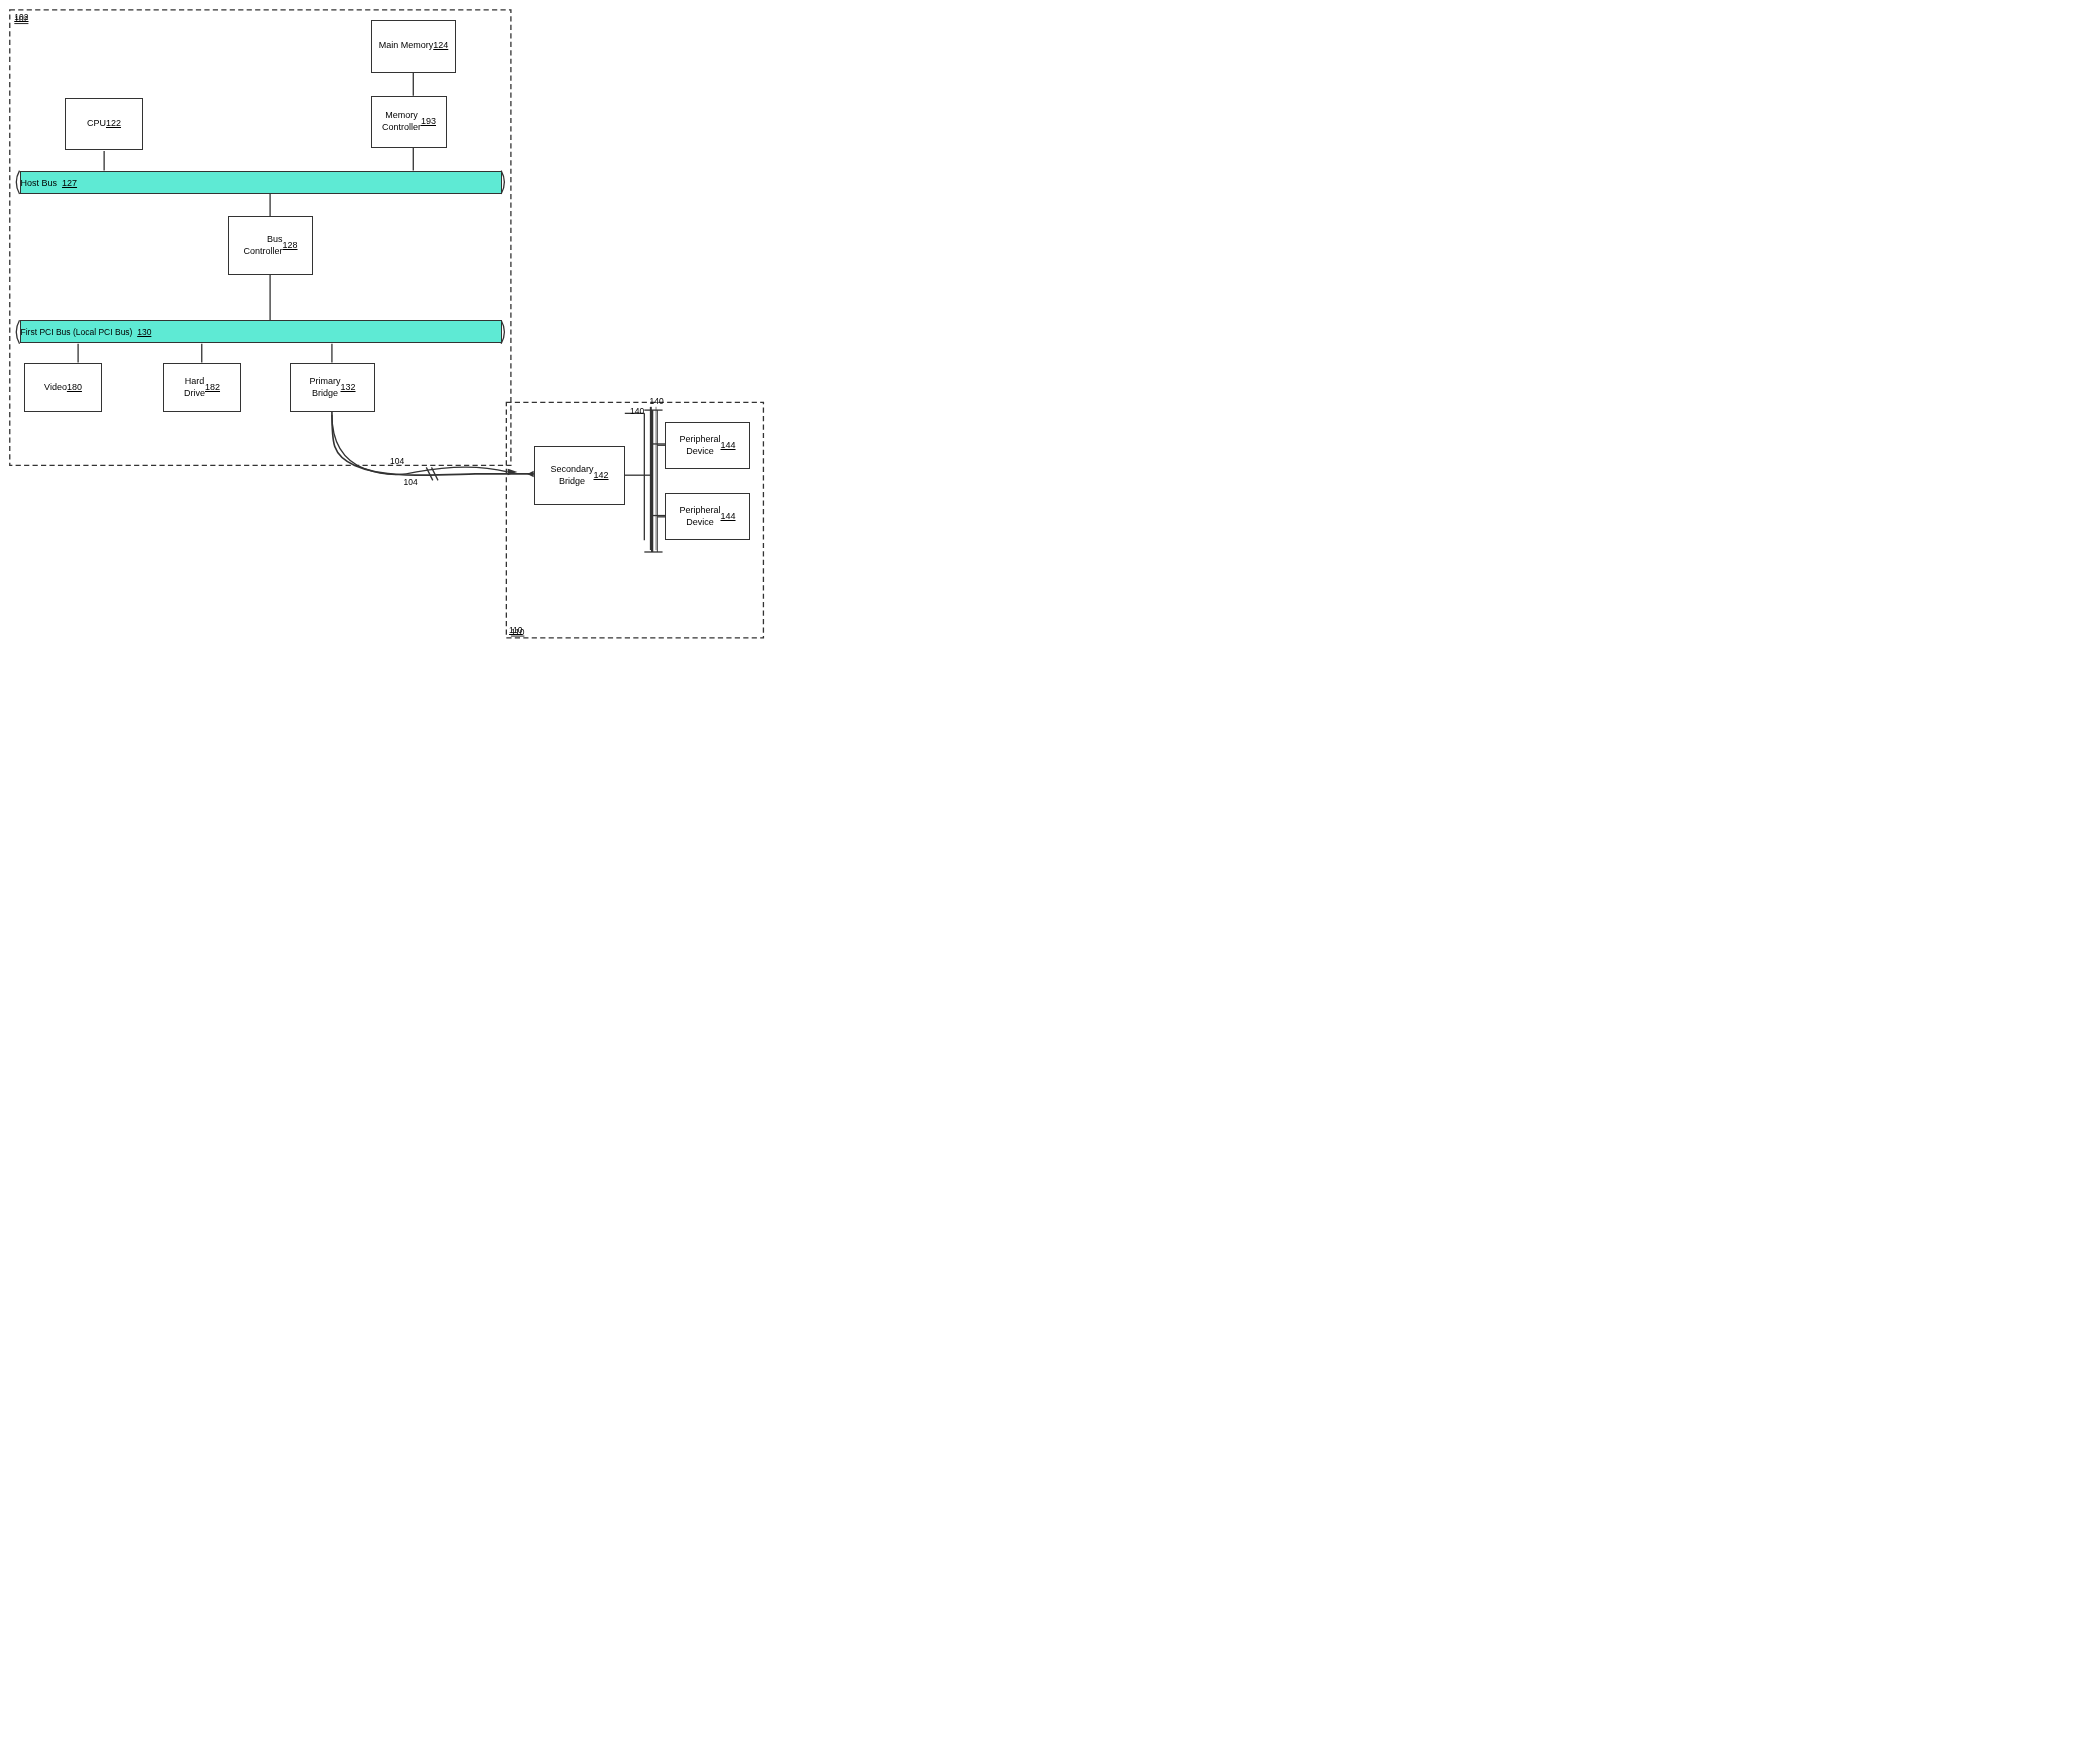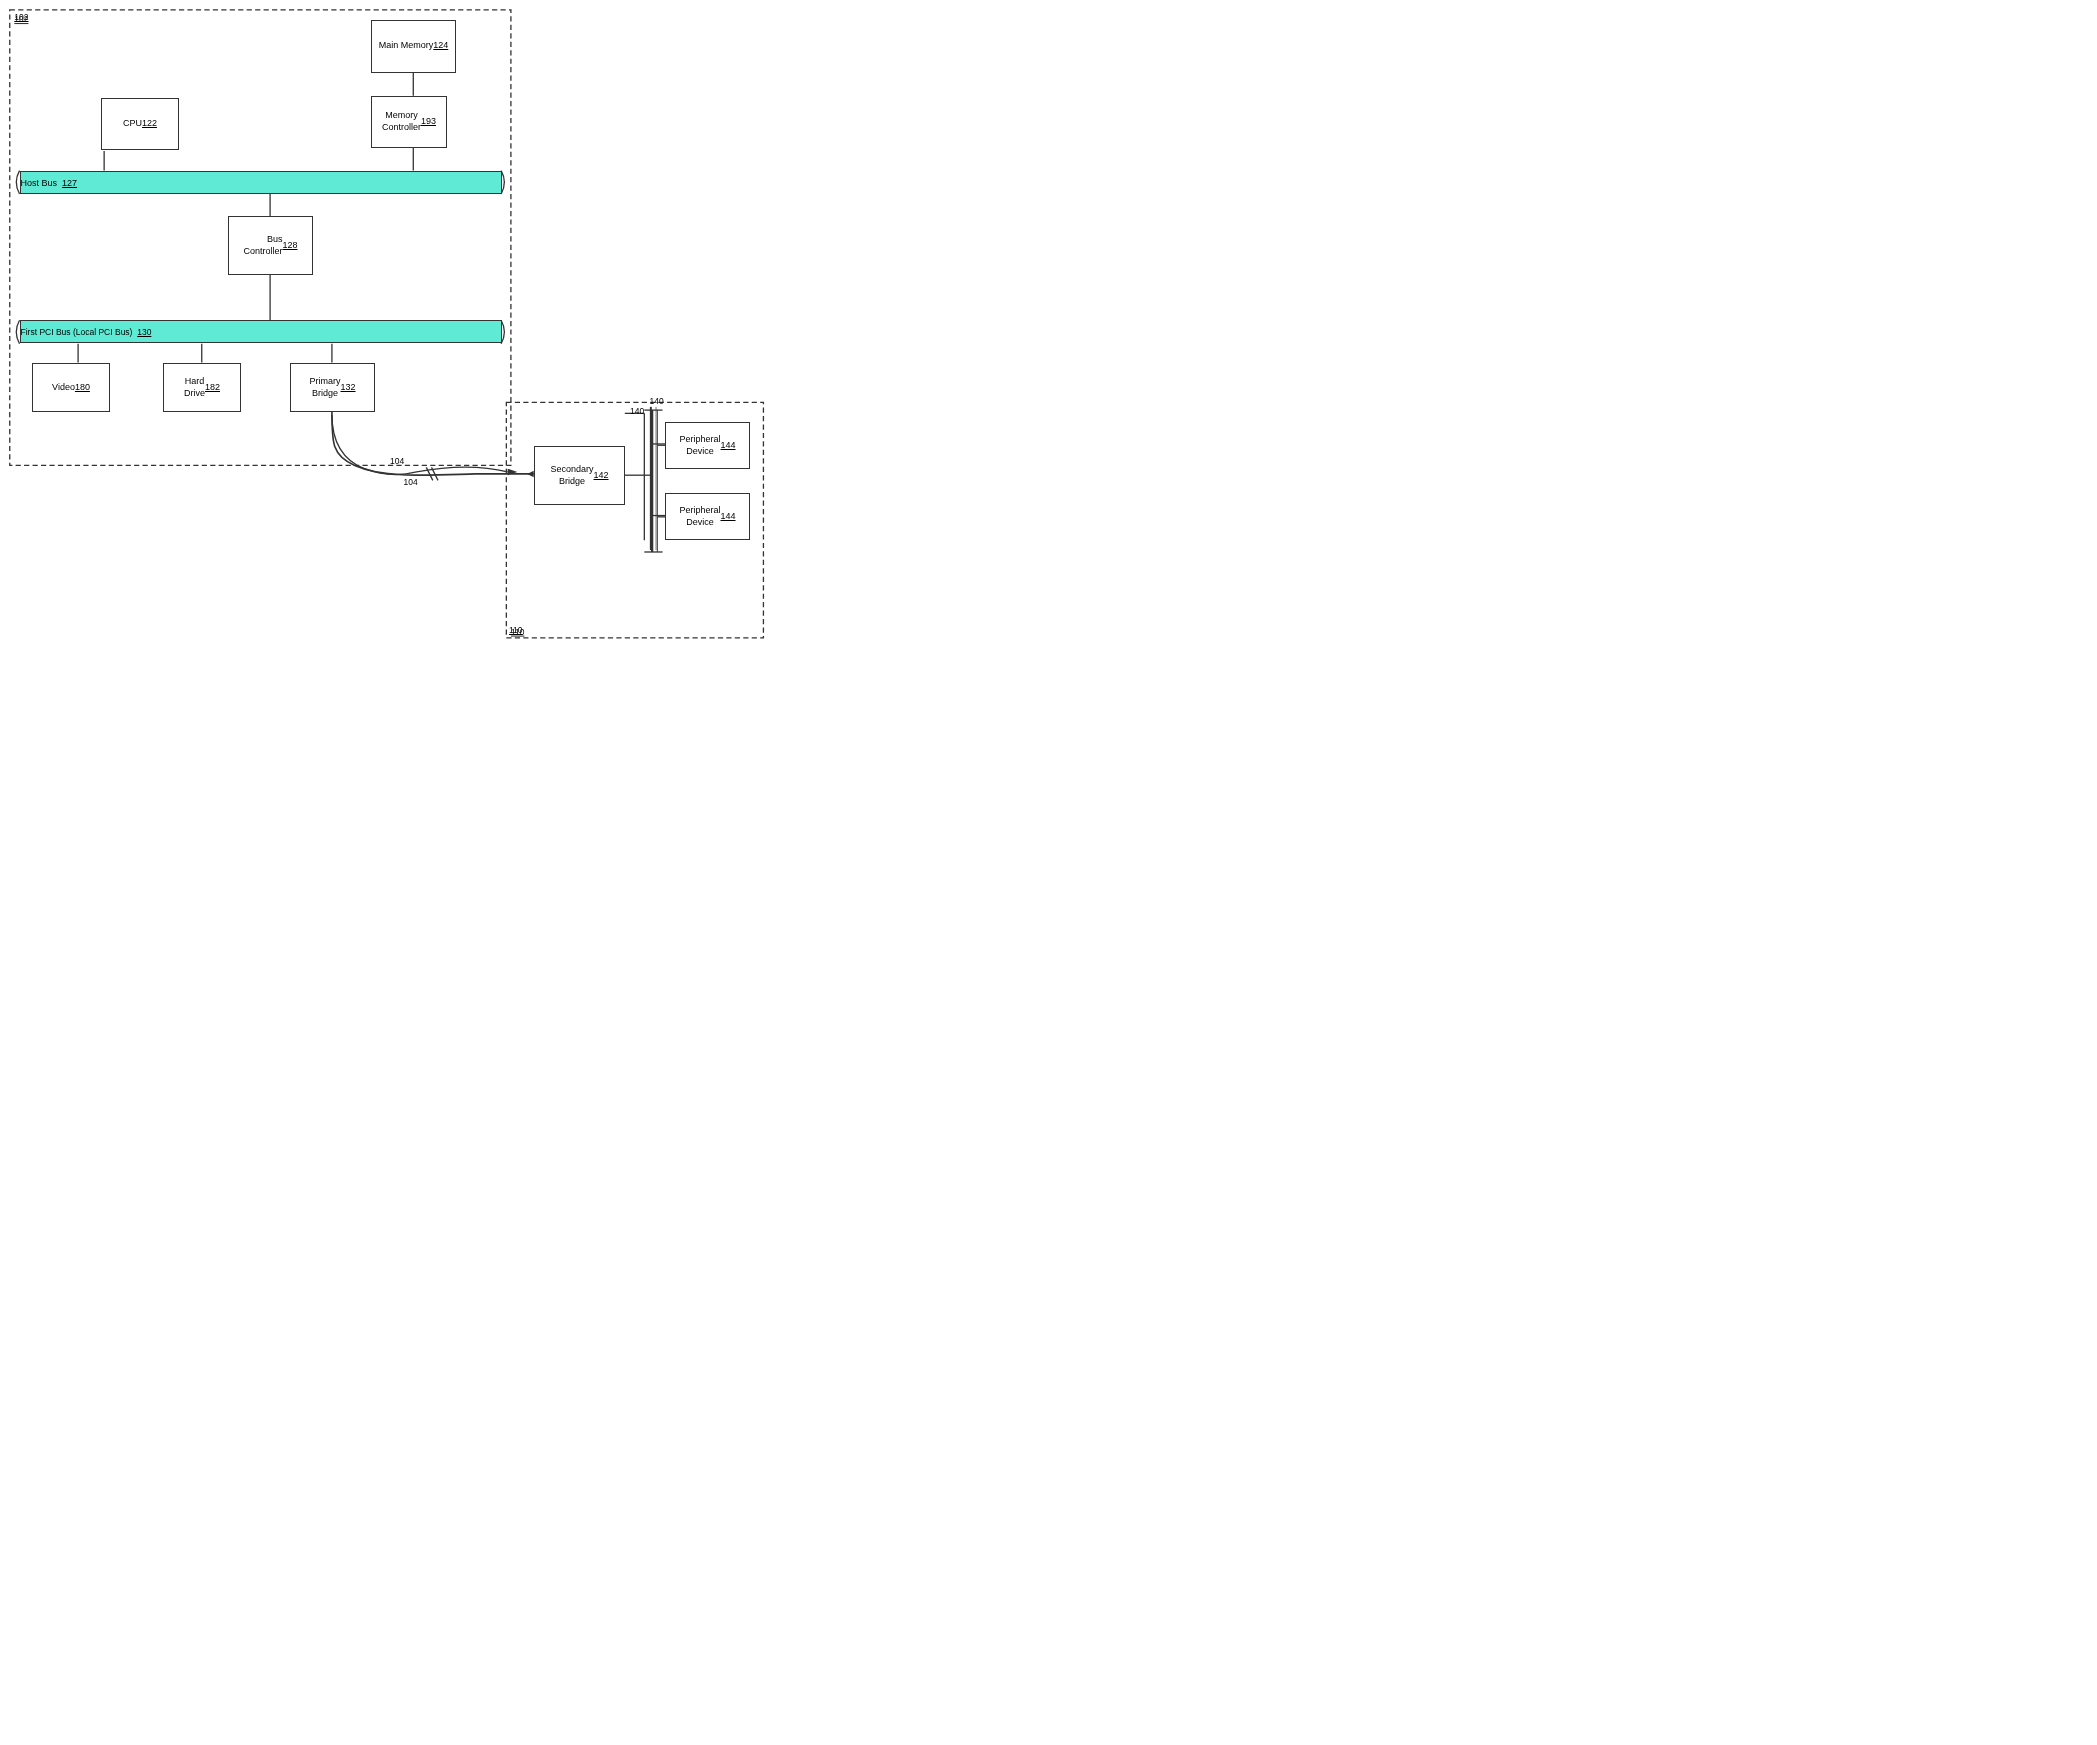--- a/index.html
+++ b/index.html
@@ -128,39 +128,39 @@
     <span class="label">Main
 Memory</span>
     <span class="number">124</span>
   </div>
 
   <div class="component-box" style="top:96px; left:371px; width:76px; height:52px;">
     <span class="label">Memory<br>Controller</span>
     <span class="number">193</span>
   </div>
 
-  <div class="component-box" style="top:98px; left:65px; width:78px; height:52px;margin-left:36px;">
+  <div class="component-box" style="top:98px; left:65px; width:78px; height:52px;">
     <span class="label">CPU</span>
     <span class="number">122</span>
   </div>
 
   <div class="bus-shape" style="top:171px; left:19.5px; width:482px; height:23.4px; font-size:9px;">
     <span>Host Bus &nbsp;<u>127</u></span>
   </div>
 
   <div class="component-box" style="top:216px; left:228px; width:85px; height:59px;text-align:right;">
     <span class="label">Bus<br>Controller</span>
     <span class="number">128</span>
   </div>
 
   <div class="bus-shape" style="top:320px; left:19.5px; width:482px; height:23.4px; font-size:8.5px;">
     <span>First PCI Bus (Local PCI Bus) &nbsp;<u>130</u></span>
   </div>
 
-  <div class="component-box" style="top:363px; left:32px; width:78px; height:49px;">
+  <div class="component-box" style="top:363px; left:24px; width:78px; height:49px;">
     <span class="label">Video</span>
     <span class="number">180</span>
   </div>
 
   <div class="component-box" style="top:363px; left:163px; width:78px; height:49px;">
     <span class="label">Hard<br>Drive</span>
     <span class="number">182</span>
   </div>
 
   <div class="component-box" style="top:363px; left:290px; width:85px; height:49px;">

